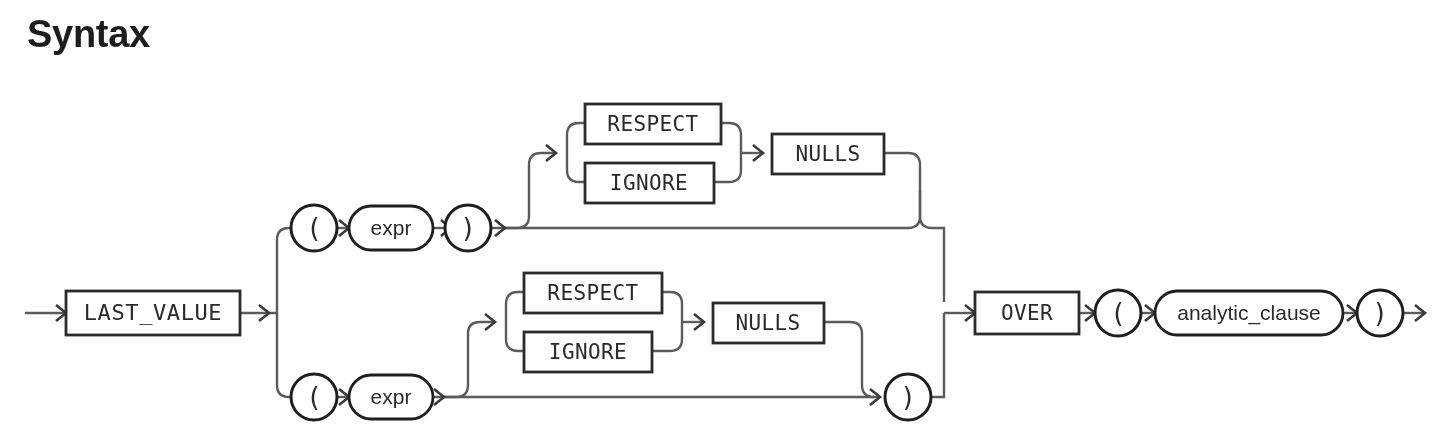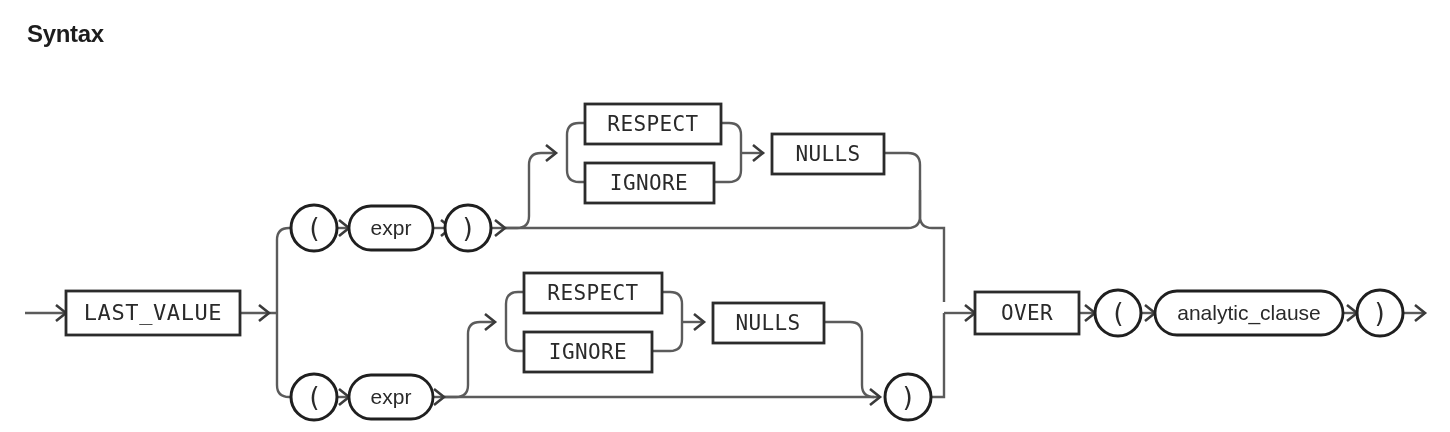--- a/index.html
+++ b/index.html
@@ -13,21 +13,21 @@
     font-family: "Liberation Sans", sans-serif;
     overflow: hidden;
     position: relative;
   }
   #page-title {
     position: absolute;
     left: 27px;
     top: 12px;
     font-family: "Liberation Sans", sans-serif;
     font-weight: bold;
-    font-size: 24px;
+    font-size: 38px;
     line-height: 44px;
     color: #1d1d1d;
     letter-spacing: -0.3px;
     white-space: nowrap;
   }
   #diagram-wrap {
     position: absolute;
     left: 0;
     top: 0;
     width: 1450px;

